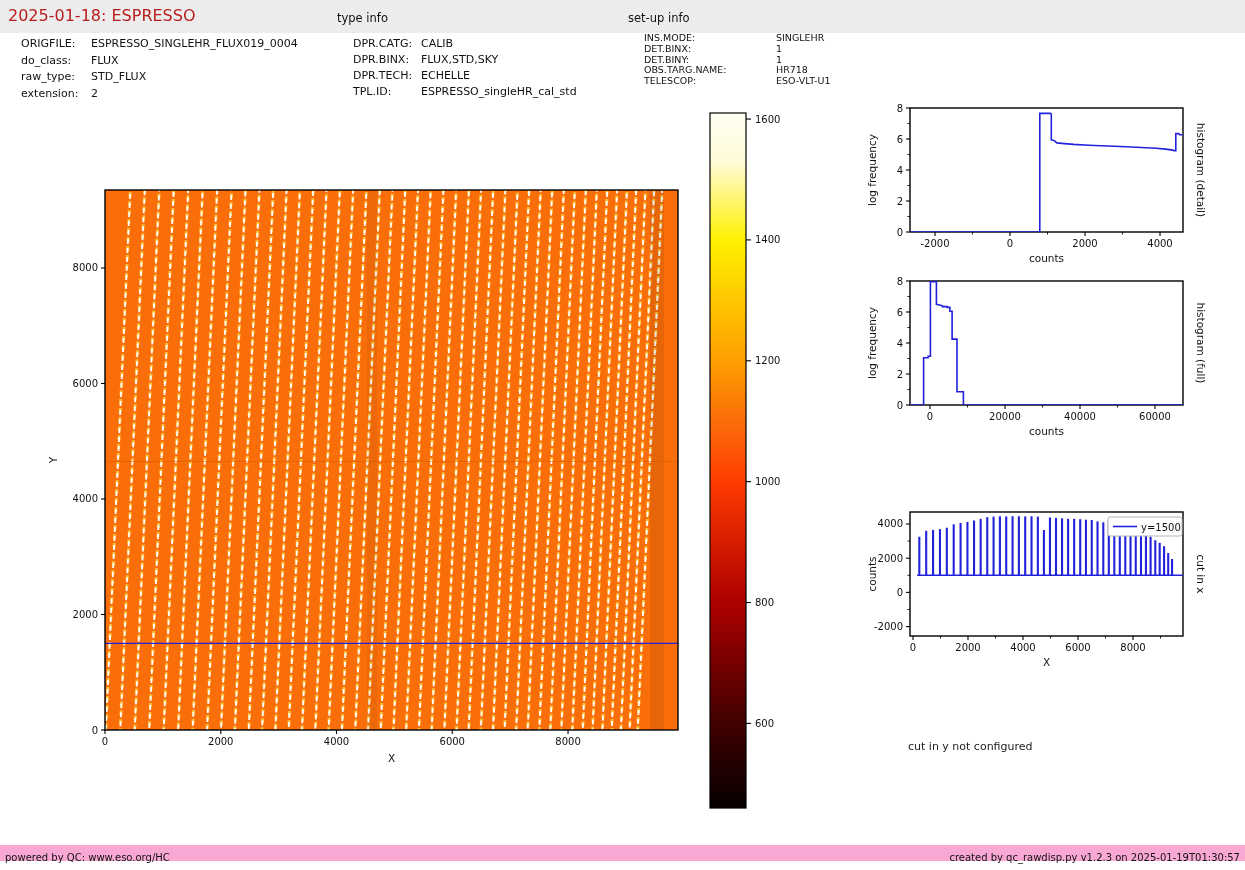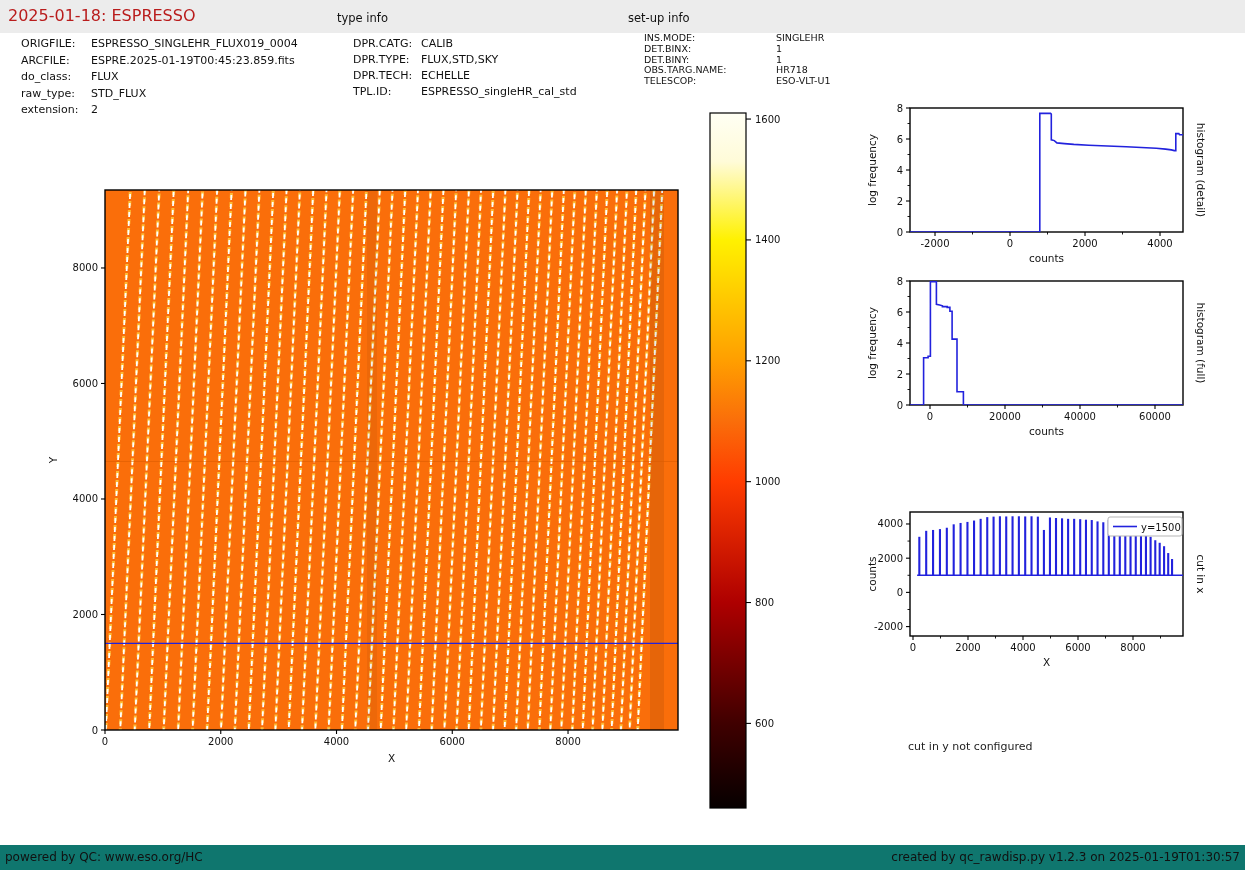--- a/index.html
+++ b/index.html
@@ -14,65 +14,61 @@
   .meta .lab{flex:0 0 auto;margin-left:16px;}
   .meta-file{left:5px;top:36px;}
   .meta-file .lab{width:70px;}
   .meta-type{left:337px;top:36px;line-height:16px;}
   .meta-type .lab{width:68px;}
   .meta-setup{left:628px;top:33px;font-size:9.5px;line-height:10.8px;}
   .meta-setup .lab{width:132px;}
   svg#plots{position:absolute;left:0;top:0;}
   .note{position:absolute;left:908px;top:740px;width:278px;text-align:left;
         font-size:11px;color:#222;}
-  .footer{position:absolute;left:0;top:845px;width:1245px;height:25px;background:#0f766e;
-          font-size:12px;line-height:25px;}
+  .footer{position:absolute;left:0;top:845px;width:1245px;height:16px;background:#f9a8d4;
+          font-size:10px;line-height:25px;}
   .footer .fl{position:absolute;left:5px;}
   .footer .fr{position:absolute;right:5px;}
 </style>
 </head>
 <body>
 
 <div class="page">
 
   <div class="topbar"></div>
   <div class="title">2025-01-18: ESPRESSO</div>
   <div class="sec-label sec-type">type info</div>
   <div class="sec-label sec-setup">set-up info</div>
 
   <div class="meta meta-file">
     <div class="row">
         <span class="lab">ORIGFILE:</span>
         <span class="val">ESPRESSO_SINGLEHR_FLUX019_0004</span>
       </div>
     <div class="row">
-        <span class="lab">ARCFILE:</span>
-        <span class="val">ESPRE.2025-01-19T00:45:23.859.fits</span>
-      </div>
-    <div class="row">
         <span class="lab">do_class:</span>
         <span class="val">FLUX</span>
       </div>
     <div class="row">
         <span class="lab">raw_type:</span>
         <span class="val">STD_FLUX</span>
       </div>
     <div class="row">
         <span class="lab">extension:</span>
         <span class="val">2</span>
       </div>
   </div>
 
   <div class="meta meta-type">
     <div class="row">
         <span class="lab">DPR.CATG:</span>
         <span class="val">CALIB</span>
       </div>
     <div class="row">
-        <span class="lab">DPR.TYPE:</span>
+        <span class="lab">DPR.BINX:</span>
         <span class="val">FLUX,STD,SKY</span>
       </div>
     <div class="row">
         <span class="lab">DPR.TECH:</span>
         <span class="val">ECHELLE</span>
       </div>
     <div class="row">
         <span class="lab">TPL.ID:</span>
         <span class="val">ESPRESSO_singleHR_cal_std</span>
       </div>

